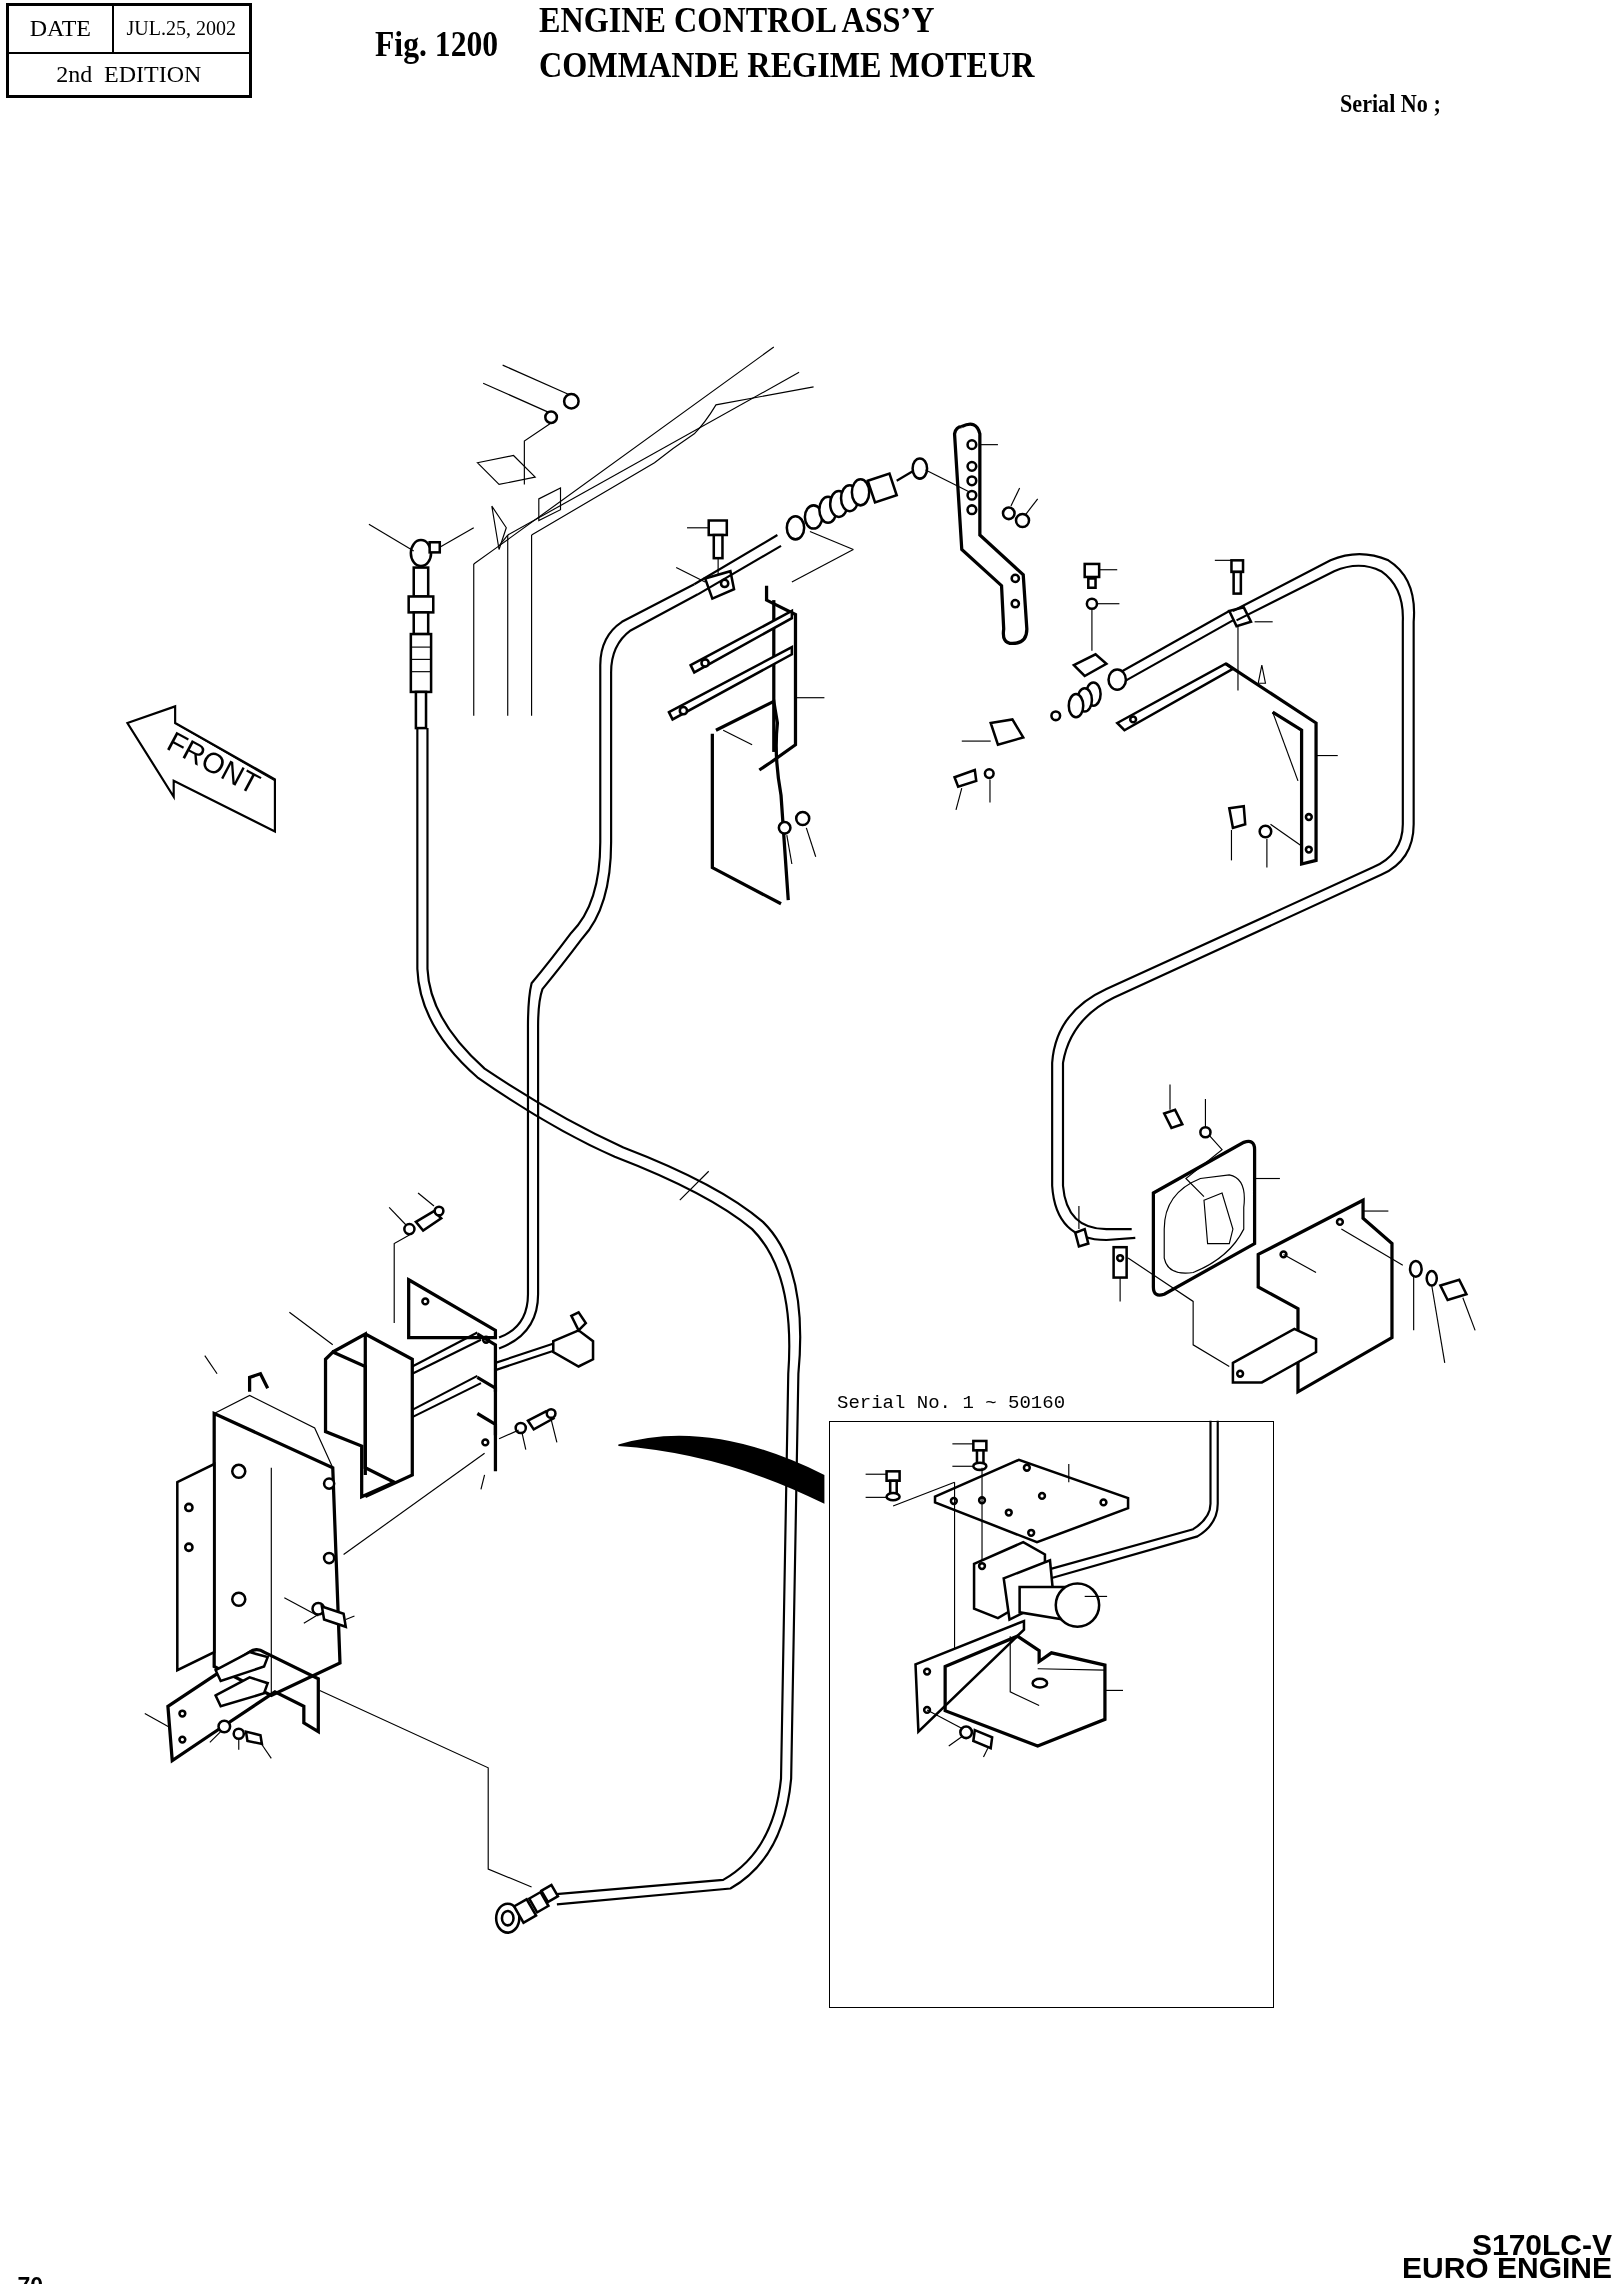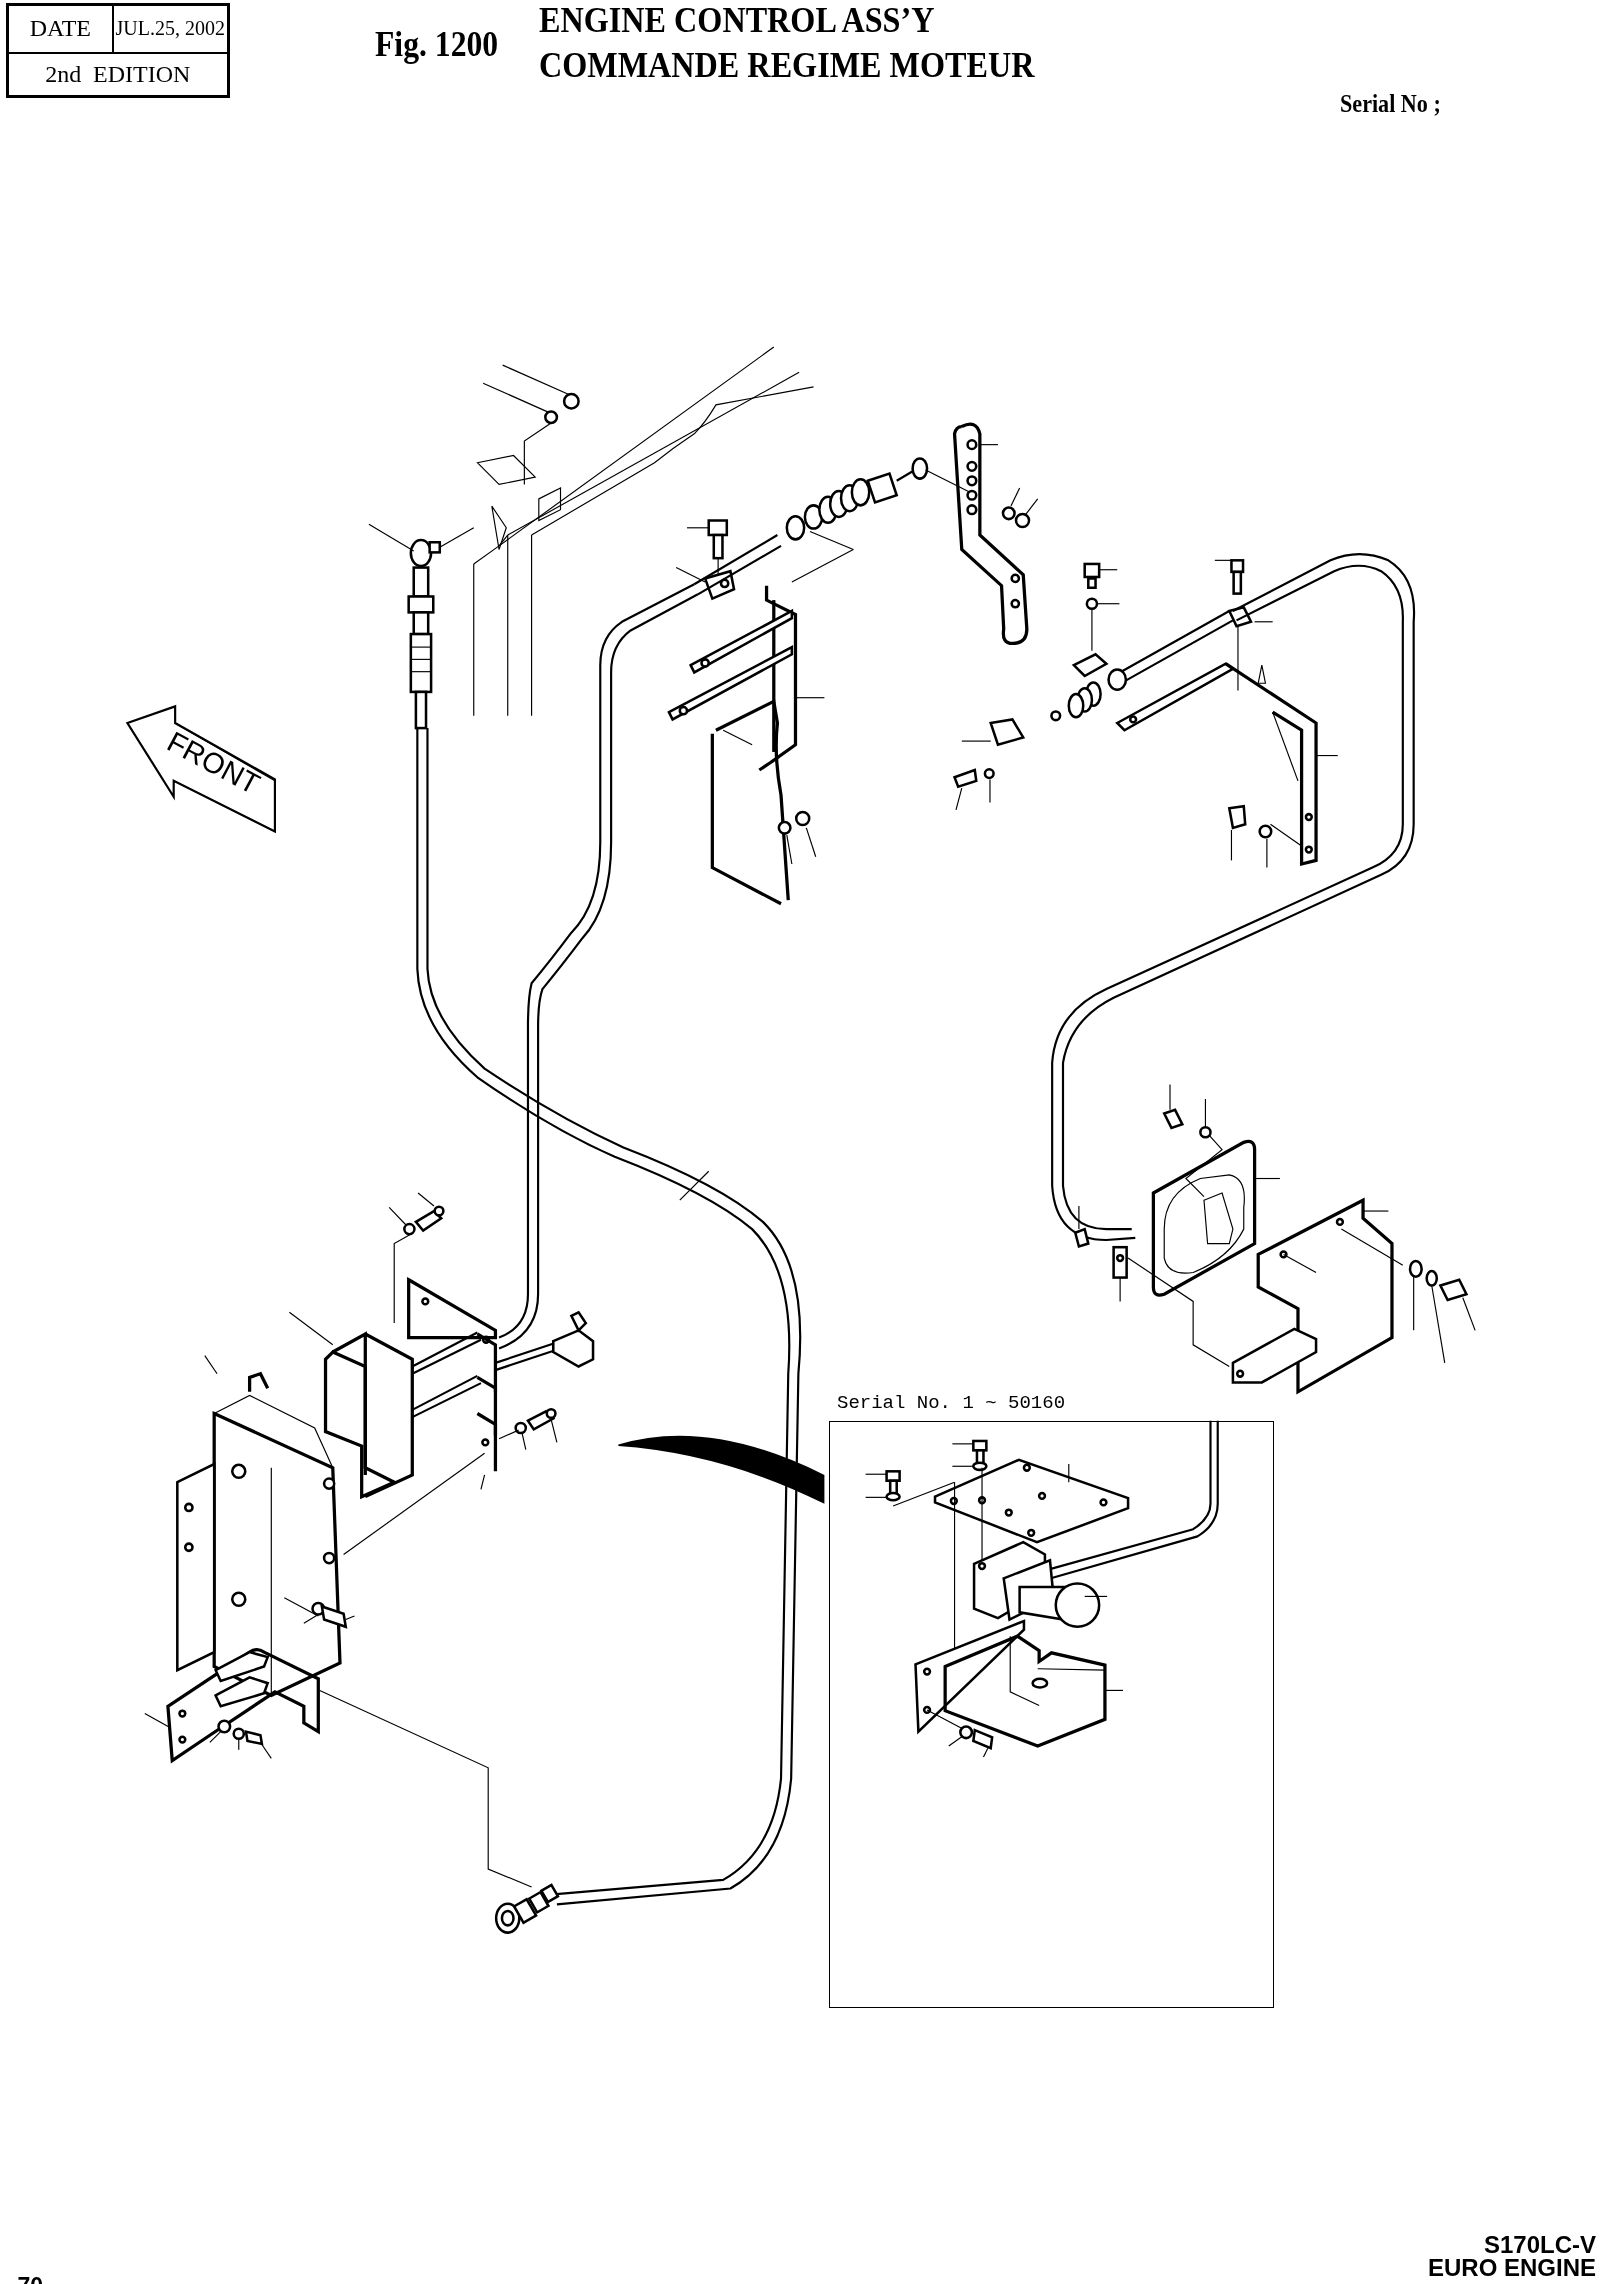--- a/index.html
+++ b/index.html
@@ -1,29 +1,29 @@
 <!DOCTYPE html>
 <html style="font-size:11.6px"><head>
 <meta charset="utf-8">
 <style>
   html, body { margin:0; padding:0; background:#ffffff; }
   body { width:1617px; height:2284px; position:relative; overflow:hidden; font-family:"Liberation Serif", serif; color:#000; }
-  .header-box { position:absolute; left:5.8px; top:2.9px; width:224px; height:95px; border:3.6px solid #000; box-sizing:border-box; }
+  .header-box { position:absolute; left:5.8px; top:2.9px; width:246px; height:95px; border:3.6px solid #000; box-sizing:border-box; }
   .hb-row1 { position:absolute; left:0; top:0; right:0; height:46px; border-bottom:2.2px solid #000; display:flex; }
   .hb-date-label { width:103px; border-right:2.2px solid #000; display:flex; align-items:center; justify-content:center; font-size:24px; }
   .hb-date-value { flex:1; display:flex; align-items:center; justify-content:center; font-size:20px; }
   .hb-row2 { position:absolute; left:0; right:0; top:48px; bottom:0; display:flex; align-items:center; justify-content:center; font-size:24px; word-spacing:5.8px;border-radius:20px; }
   .fig-num { position:absolute; left:375px; top:23px; font-size:36px; font-weight:bold; transform:scaleX(0.88); transform-origin:left; }
   .title-en { position:absolute; left:539px; top:1.4px; font-size:35px; font-weight:bold; transform:scaleX(0.92); transform-origin:left; white-space:nowrap; }
   .title-fr { position:absolute; left:539px; top:46px; font-size:35px; font-weight:bold; transform:scaleX(0.92); transform-origin:left; white-space:nowrap; }
   .serial-top { position:absolute; left:1340px; top:90px; font-size:24.6px; font-weight:bold; transform:scaleX(0.9); transform-origin:left; }
   .inset-label { position:absolute; left:837px; top:1392px; font-family:Liberation Mono, monospace; font-size:19px; }
   .inset-frame { position:absolute; left:829px; top:1421px; width:445px; height:587px; border:1.4px solid #000; box-sizing:border-box; }
   .page-num { position:absolute; left:17.4px; top:2249px; font-family:"Liberation Sans", sans-serif; font-weight:bold; font-size:23px;margin-top:24px; }
-  .model { position:absolute; right:21px; top:2233px; font-family:"Liberation Sans", sans-serif; font-weight:bold; font-size:24px; text-align:right; line-height:23px; }
+  .model { position:absolute; right:5px; top:2233px; font-family:"Liberation Sans", sans-serif; font-weight:bold; font-size:30px; text-align:right; line-height:23px; }
   svg.drawing { position:absolute; left:0; top:0; }
   .thin { stroke:#000; stroke-width:1.6; fill:none; }
   .med { stroke:#000; stroke-width:3; fill:none; }
   .thick { stroke:#000; stroke-width:4.5; fill:none; }
   .partfill { stroke:#000; stroke-width:3.5; fill:#fff; }
   .front-text { font-family:"Liberation Sans", sans-serif; font-size:40px; }
 </style>
 </head>
 <body>
 

